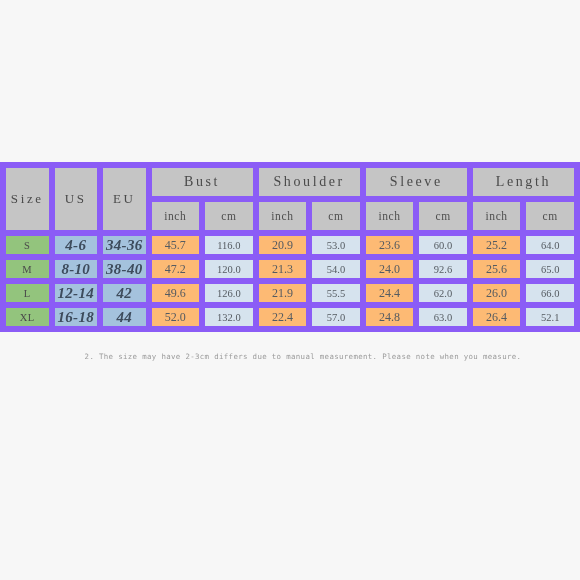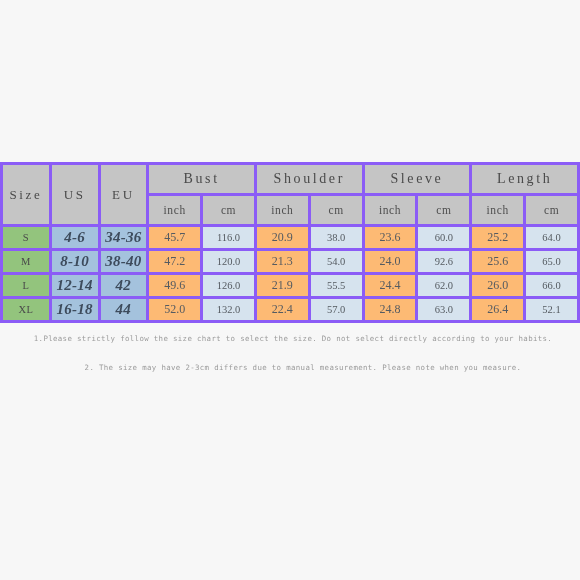--- a/index.html
+++ b/index.html
@@ -30,21 +30,21 @@
   }
 
   table.size-chart {
     width: 580px;
     border-collapse: collapse;
     table-layout: fixed;
   }
 
   table.size-chart th,
   table.size-chart td {
-    border: 3px solid #8b5cf6;
+    border: 6px solid #8b5cf6;
     text-align: center;
     vertical-align: middle;
     padding: 0;
   }
 
   
   th.hdr {
     background: #c5c5c5;
     color: #4a4a4a;
     font-weight: normal;
@@ -166,21 +166,21 @@
       </thead>
 
       <tbody>
         <tr>
           <td class="c-size">S</td>
           <td class="c-usa">4-6</td>
           <td class="c-usa">34-36</td>
           <td class="c-inch">45.7</td>
           <td class="c-cm">116.0</td>
           <td class="c-inch">20.9</td>
-          <td class="c-cm">38.0</td>
+          <td class="c-cm">53.0</td>
           <td class="c-inch">23.6</td>
           <td class="c-cm">60.0</td>
           <td class="c-inch">25.2</td>
           <td class="c-cm">64.0</td>
         </tr>
         <tr>
           <td class="c-size">M</td>
           <td class="c-usa">8-10</td>
           <td class="c-usa">38-40</td>
           <td class="c-inch">47.2</td>
@@ -216,17 +216,16 @@
           <td class="c-inch">24.8</td>
           <td class="c-cm">63.0</td>
           <td class="c-inch">26.4</td>
           <td class="c-cm">52.1</td>
         </tr>
       </tbody>
     </table>
   </div>
 
   <div class="notes">
-    <div class="note-line note-1">1.Please strictly follow the size chart to select the size. Do not select directly according to your habits.</div>
     <div class="note-line note-2">2. The size may have 2-3cm differs due to manual measurement. Please note when you measure.</div>
   </div>
 
 </div>
 
 </body></html>

